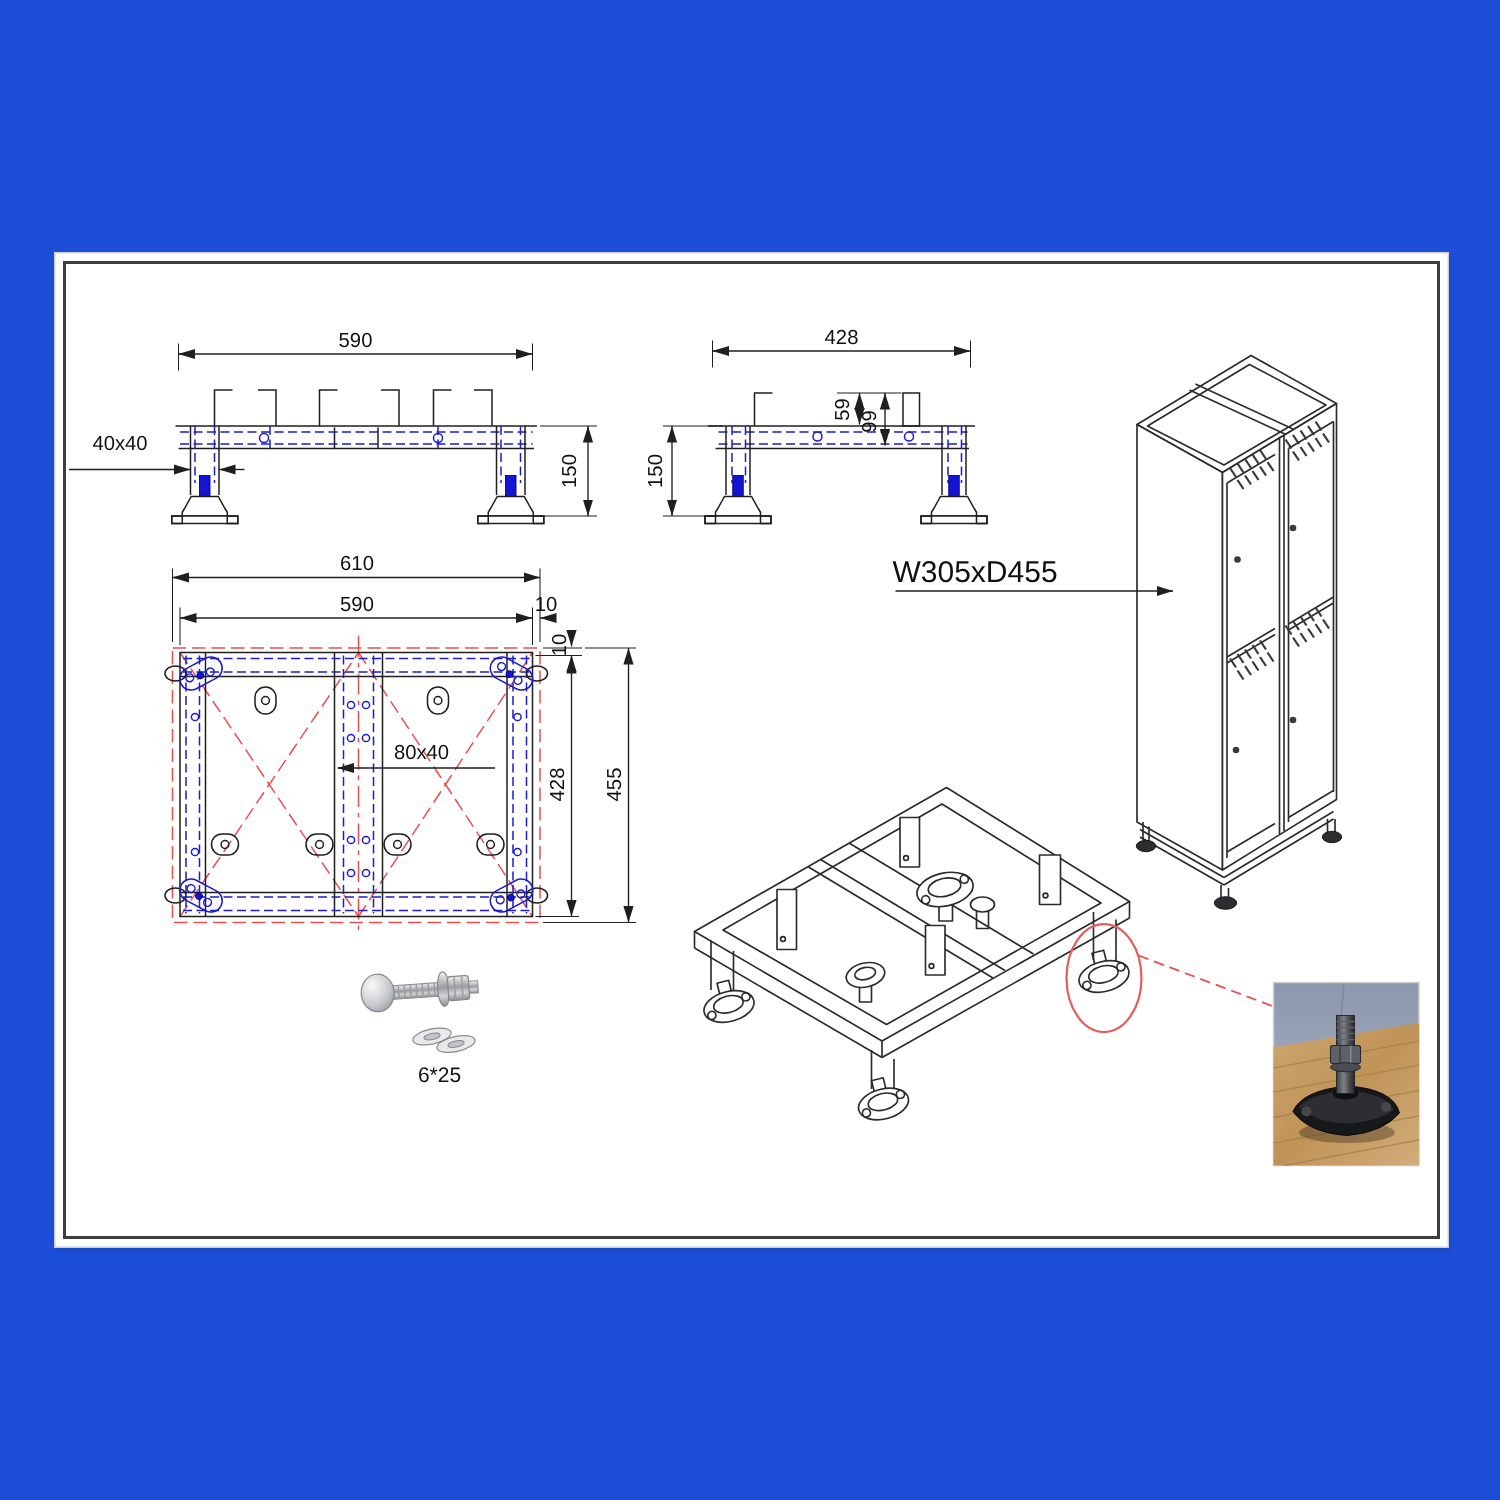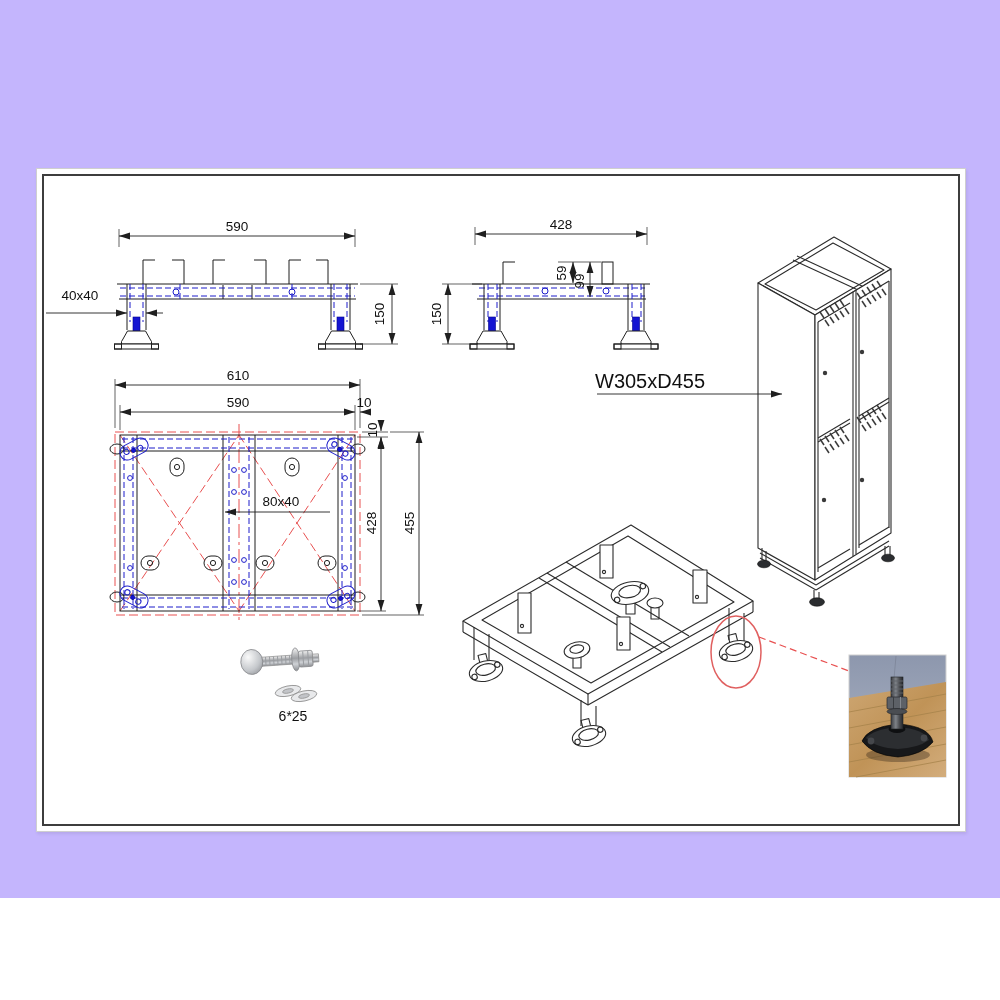--- a/index.html
+++ b/index.html
@@ -1,16 +1,16 @@
 <!DOCTYPE html>
 <html><head>
 <meta charset="utf-8">
 <style>
   html,body{margin:0;padding:0;background:#ffffff;}
-  .stage{position:relative;width:1000px;height:898px;background:#c4b5fd;overflow:hidden;
+  .stage{position:relative;width:1000px;height:1000px;background:#1d4ed8;overflow:hidden;
          font-family:"Liberation Sans",sans-serif;}
   .sheet-outer{position:absolute;left:36px;top:168px;width:928px;height:662px;
                border:1px solid #cfcfcf;background:#ffffff;box-shadow:1px 2px 3px rgba(0,0,0,.08);}
   .sheet-inner{position:absolute;left:5px;top:5px;right:5px;bottom:5px;border:2px solid #3d3d3d;background:#fff;}
   svg{position:absolute;left:0;top:0;}
   .k{stroke:#1f1f1f;stroke-width:1;fill:none;}
   .kf{stroke:#1f1f1f;stroke-width:1;fill:#ffffff;}
   .iso{stroke:#2b2b2b;stroke-width:1.1;fill:none;stroke-linejoin:round;}
   .isof{stroke:#2b2b2b;stroke-width:1.1;fill:#ffffff;stroke-linejoin:round;}
   .b{stroke:#1d1dca;stroke-width:1;fill:none;stroke-dasharray:6 3;}

